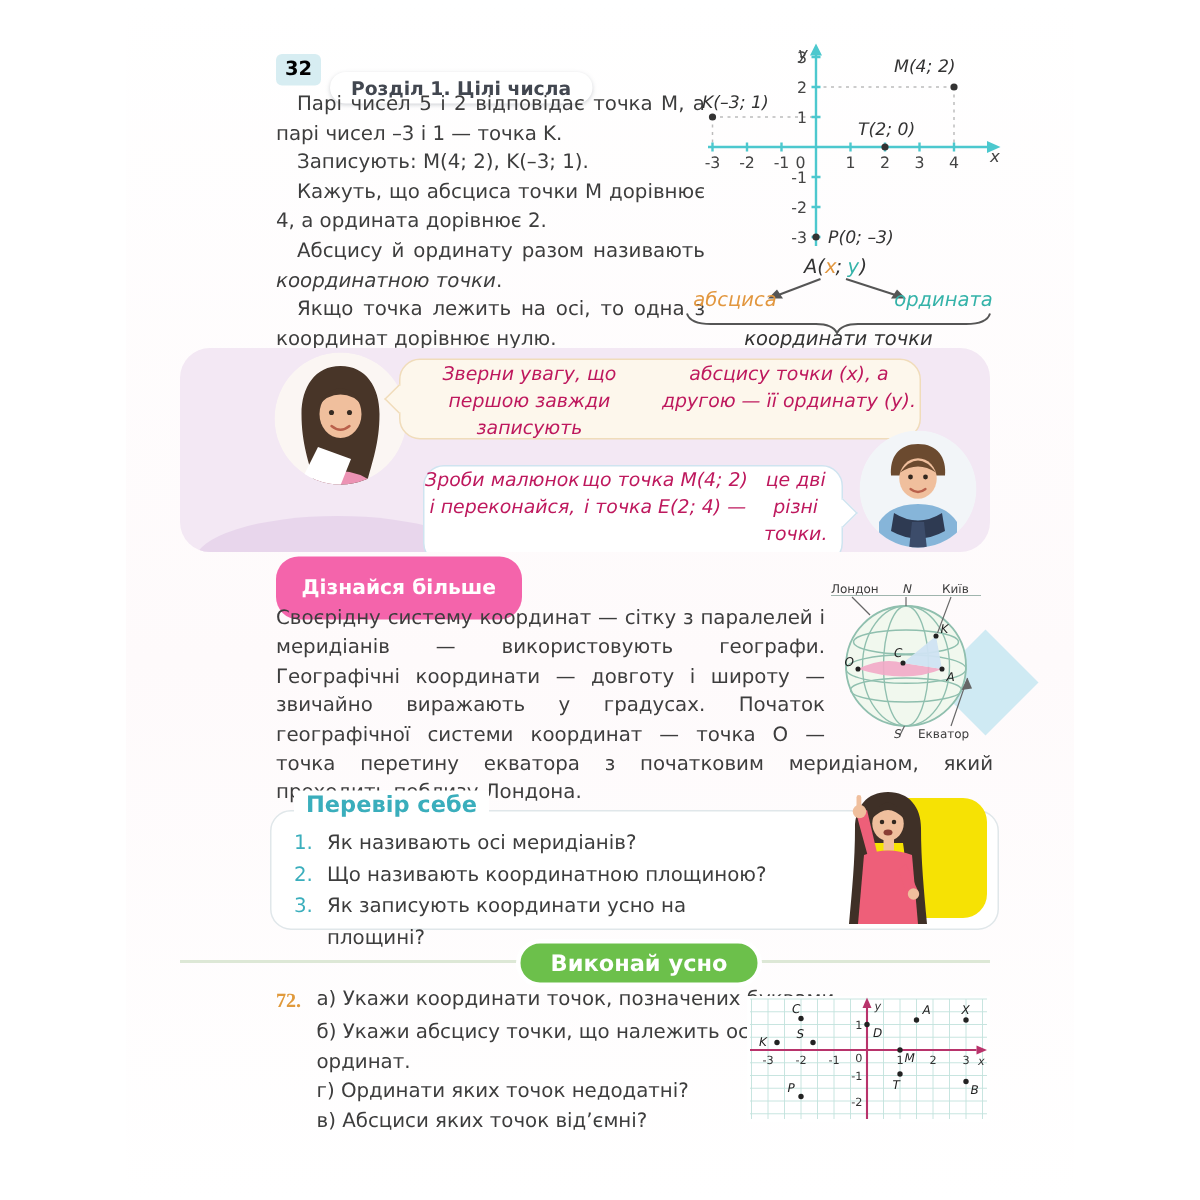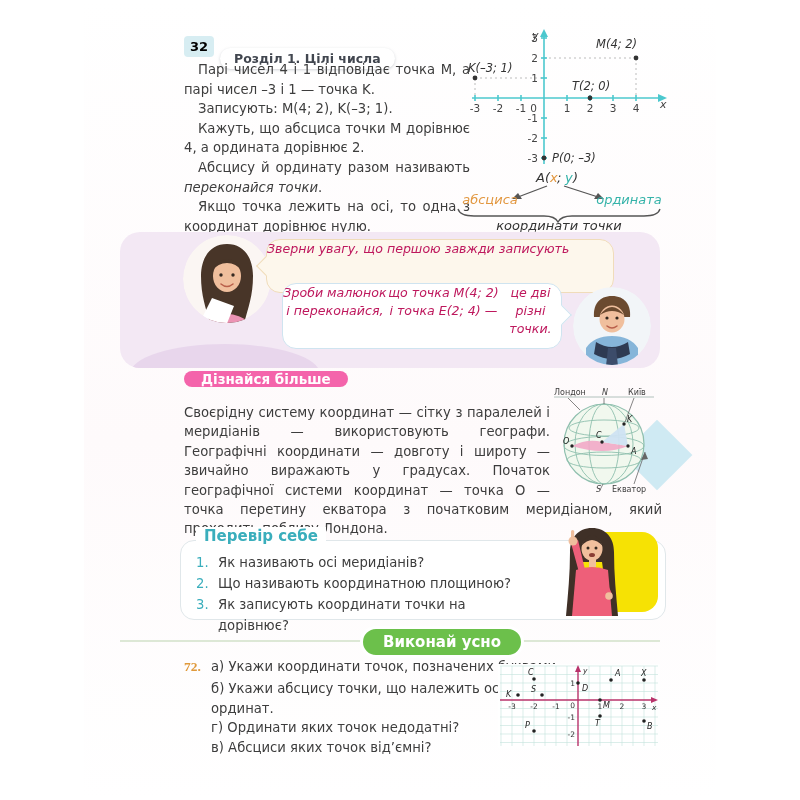--- a/index.html
+++ b/index.html
@@ -14,65 +14,65 @@
     box-shadow:0 1px 3px rgba(120,130,140,.35);font-size:12.5px;font-weight:bold;color:#424750;}
   
   .intro{left:100px;top:60px;width:286px;font-size:13.2px;line-height:19.6px;text-align:justify;}
   .intro p{margin:0;text-indent:14px;}
   
   .band{left:36px;top:232px;width:540px;height:136px;background:#f3e8f4;border-radius:20px;overflow:hidden;}
   .mound{left:10px;top:112px;width:190px;height:60px;background:#e8d6ec;border-radius:50%;}
   .bubble{border-radius:14px;font-style:italic;font-size:12.6px;line-height:18px;color:#be185d;
     display:flex;flex-direction:row;justify-content:space-between;text-align:center;}
   .bubble1{left:146px;top:7px;width:346px;height:52px;background:#fdf7ec;border:1.5px solid #f0dcba;}
-  .bubble2{left:162px;top:51px;width:278px;height:64px;background:#ffffff;border:1.5px solid #cfe4f0;}
+  .bubble2{left:162px;top:78px;width:278px;height:64px;background:#ffffff;border:1.5px solid #cfe4f0;}
   .tail{position:absolute;width:13px;height:13px;transform:rotate(45deg);}
   .tail1{left:-8px;top:19px;background:#fdf7ec;border-left:1.5px solid #f0dcba;border-bottom:1.5px solid #f0dcba;}
   .tail2{right:-8px;top:24px;background:#ffffff;border-right:1.5px solid #cfe4f0;border-top:1.5px solid #cfe4f0;}
   .avatar{border-radius:50%;overflow:hidden;}
   .avatar-girl{left:62px;top:2px;width:90px;height:90px;}
   .avatar-boy{left:452px;top:54px;width:80px;height:80px;}
   
-  .badge-pink{left:100px;top:371px;padding:0 17px;background:#f464ab;color:#fff;
+  .badge-pink{left:100px;top:371px;padding:13px 17px;background:#f464ab;color:#fff;
     font-weight:bold;font-size:13.5px;border-radius:15px;}
   .learn-text{left:100px;top:403px;width:478px;font-size:13.2px;line-height:19.4px;text-align:justify;}
   .globe-float{float:right;width:112px;height:92px;}
   .cyan-diamond{left:548px;top:430px;width:50px;height:50px;background:#cfeaf3;transform:rotate(45deg);}
   .globe-box{left:466px;top:386px;width:112px;height:108px;z-index:3;}
   
   .check-box{left:96px;top:540px;width:484px;height:78px;border:1.5px solid #e0e7ea;border-radius:14px;background:#fff;}
   .check-title{left:112px;top:527px;background:#fff;padding:0 8px;color:#3aaebc;font-weight:bold;font-size:15px;z-index:2;}
   .check-list{left:112px;top:552px;width:330px;font-size:13.2px;line-height:21px;}
   .check-row{display:flex;}
   .check-row .n{width:22px;color:#3aaebc;flex:none;}
   .yellow-blob{left:492px;top:532px;width:82px;height:80px;background:#f6e204;border-radius:16px;z-index:1;}
   .point-girl{left:456px;top:522px;width:104px;height:98px;z-index:2;}
   
   .oral-line{left:36px;top:640px;width:540px;height:2px;background:#dde8d6;}
-  .badge-green{left:276px;top:626px;padding:4px 20px;background:#6cc04b;color:#fff;font-weight:bold;
+  .badge-green{left:260px;top:626px;padding:4px 20px;background:#6cc04b;color:#fff;font-weight:bold;
     font-size:15px;border-radius:18px;border:3px solid #ffffff;z-index:2;}
   .num72{left:100px;top:659px;color:#e09a3c;font-weight:bold;font-size:13.4px;font-family:Liberation Serif, serif;}
   .item-a{left:127px;top:659px;width:390px;font-size:13.2px;}
   .items-rest{left:127px;top:679px;width:292px;font-size:13.2px;line-height:19.6px;}
   .grid-box{left:414px;top:664px;width:162px;height:84px;background:#fff;}
   svg text{font-family:"DejaVu Sans","Liberation Sans",sans-serif;}
 </style>
 </head>
 <body>
 
 <div class="page">
 
   <div class="abs page-num">32</div>
   <div class="abs chapter-pill">Розділ 1. Цілі числа</div>
 
   <div class="abs intro">
-    <p>Парі чисел 4 і 1 відповідає точка M, а парі чисел –3 і 1 — точка K.</p>
+    <p>Парі чисел 5 і 2 відповідає точка M, а парі чисел –3 і 1 — точка K.</p>
     <p>Записують: M(4; 2), K(–3; 1).</p>
     <p>Кажуть, що абсциса точки M дорівнює 4, а ордината дорівнює 2.</p>
-    <p><span>Абсцису й ординату разом називають </span><i>переконайся точки</i><span>.</span></p>
+    <p><span>Абсцису й ординату разом називають </span><i>координатною точки</i><span>.</span></p>
     <p>Якщо точка лежить на осі, то одна з координат дорівнює нулю.</p>
   </div>
 
   <svg class="abs" style="left:384px;top:28px;" width="205" height="142" viewBox="0 0 205 142">
 
     <g stroke="#bcbcbc" stroke-width="1" stroke-dasharray="2,3">
       <line x1="168" y1="30" x2="168" y2="70"></line>
       <line x1="168" y1="30" x2="76" y2="30"></line>
       <line x1="7" y1="50" x2="7" y2="70"></line>
       <line x1="7" y1="50" x2="76" y2="50"></line>
@@ -171,20 +171,21 @@
           <path d="M39,50 Q45,55 51,50" stroke="#b9604b" stroke-width="1.6" fill="none" stroke-linecap="round"></path>
           <path d="M20,90 Q45,70 70,90 Z" fill="#ec93b4"></path>
           <path d="M30,64 L52,72 L44,92 L20,84 Z" fill="#ffffff"></path>
         </g>
       </svg>
     </div>
 
     <div class="abs bubble bubble1">
       <div class="tail tail1"></div>
       <div>Зверни увагу, що першою завжди записують</div>
+      <div>абсцису точки (х), а другою — її ординату (у).</div>
     </div>
 
     <div class="abs bubble bubble2">
       <div class="tail tail2"></div>
       <div>Зроби малюнок і переконайся,</div>
       <div>що точка M(4; 2) і точка E(2; 4) —</div>
       <div>це дві різні точки.</div>
     </div>
 
     <div class="abs avatar avatar-boy">
@@ -261,21 +262,21 @@
     <div class="check-row">
       <span class="n">1.</span>
       <span>Як називають осі меридіанів?</span>
     </div>
     <div class="check-row">
       <span class="n">2.</span>
       <span>Що називають координатною площиною?</span>
     </div>
     <div class="check-row">
       <span class="n">3.</span>
-      <span>Як записують координати точки на дорівнює?</span>
+      <span>Як записують координати усно на площині?</span>
     </div>
   </div>
   <div class="abs yellow-blob"></div>
   <div class="abs point-girl">
     <svg width="104" height="98" viewBox="0 0 104 98">
       <path d="M52,6 C38,6 30,16 30,30 C30,52 28,72 26,94 L42,94 C40,66 40,52 42,40 L62,40 C64,52 64,66 62,94 L78,94 C76,72 74,52 74,30 C74,16 66,6 52,6 Z" fill="#3f3027"></path>
       <path d="M40,54 L31,21 L38,18 L46,52 Z" fill="#ee5f79"></path>
       <rect x="31" y="8" width="3.2" height="10" rx="1.6" fill="#f0bf9d"></rect>
       <circle cx="33" cy="19" r="4.5" fill="#f0bf9d"></circle>
       <rect x="49" y="36" width="7" height="9" fill="#f0bf9d"></rect>

